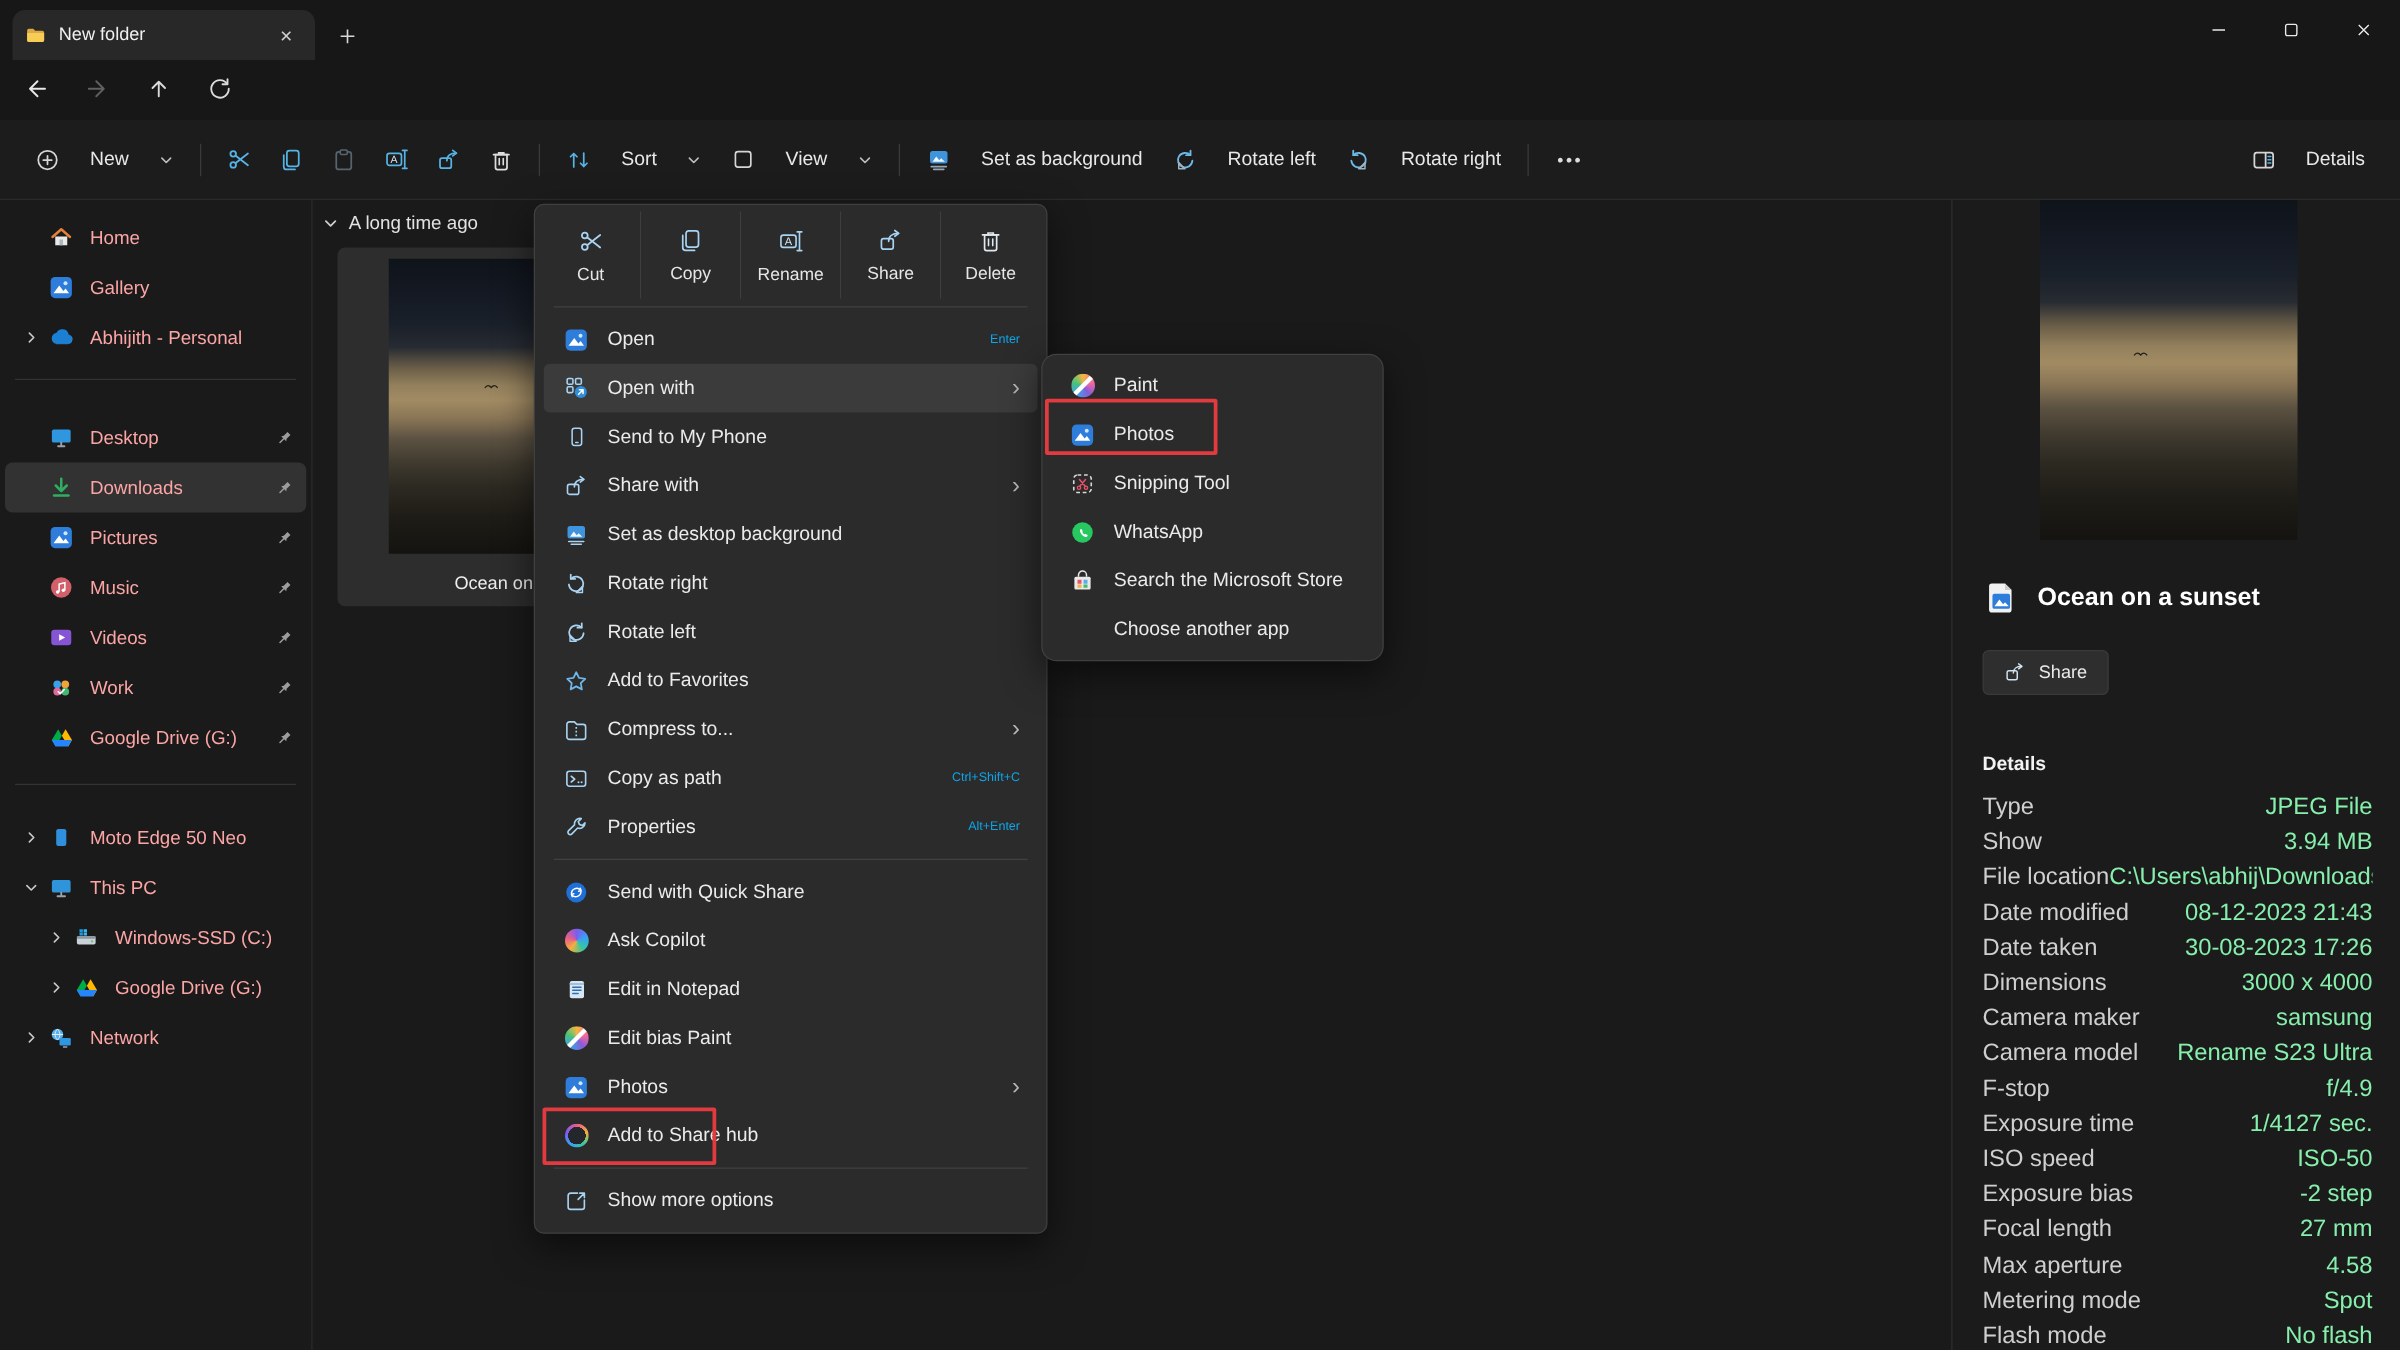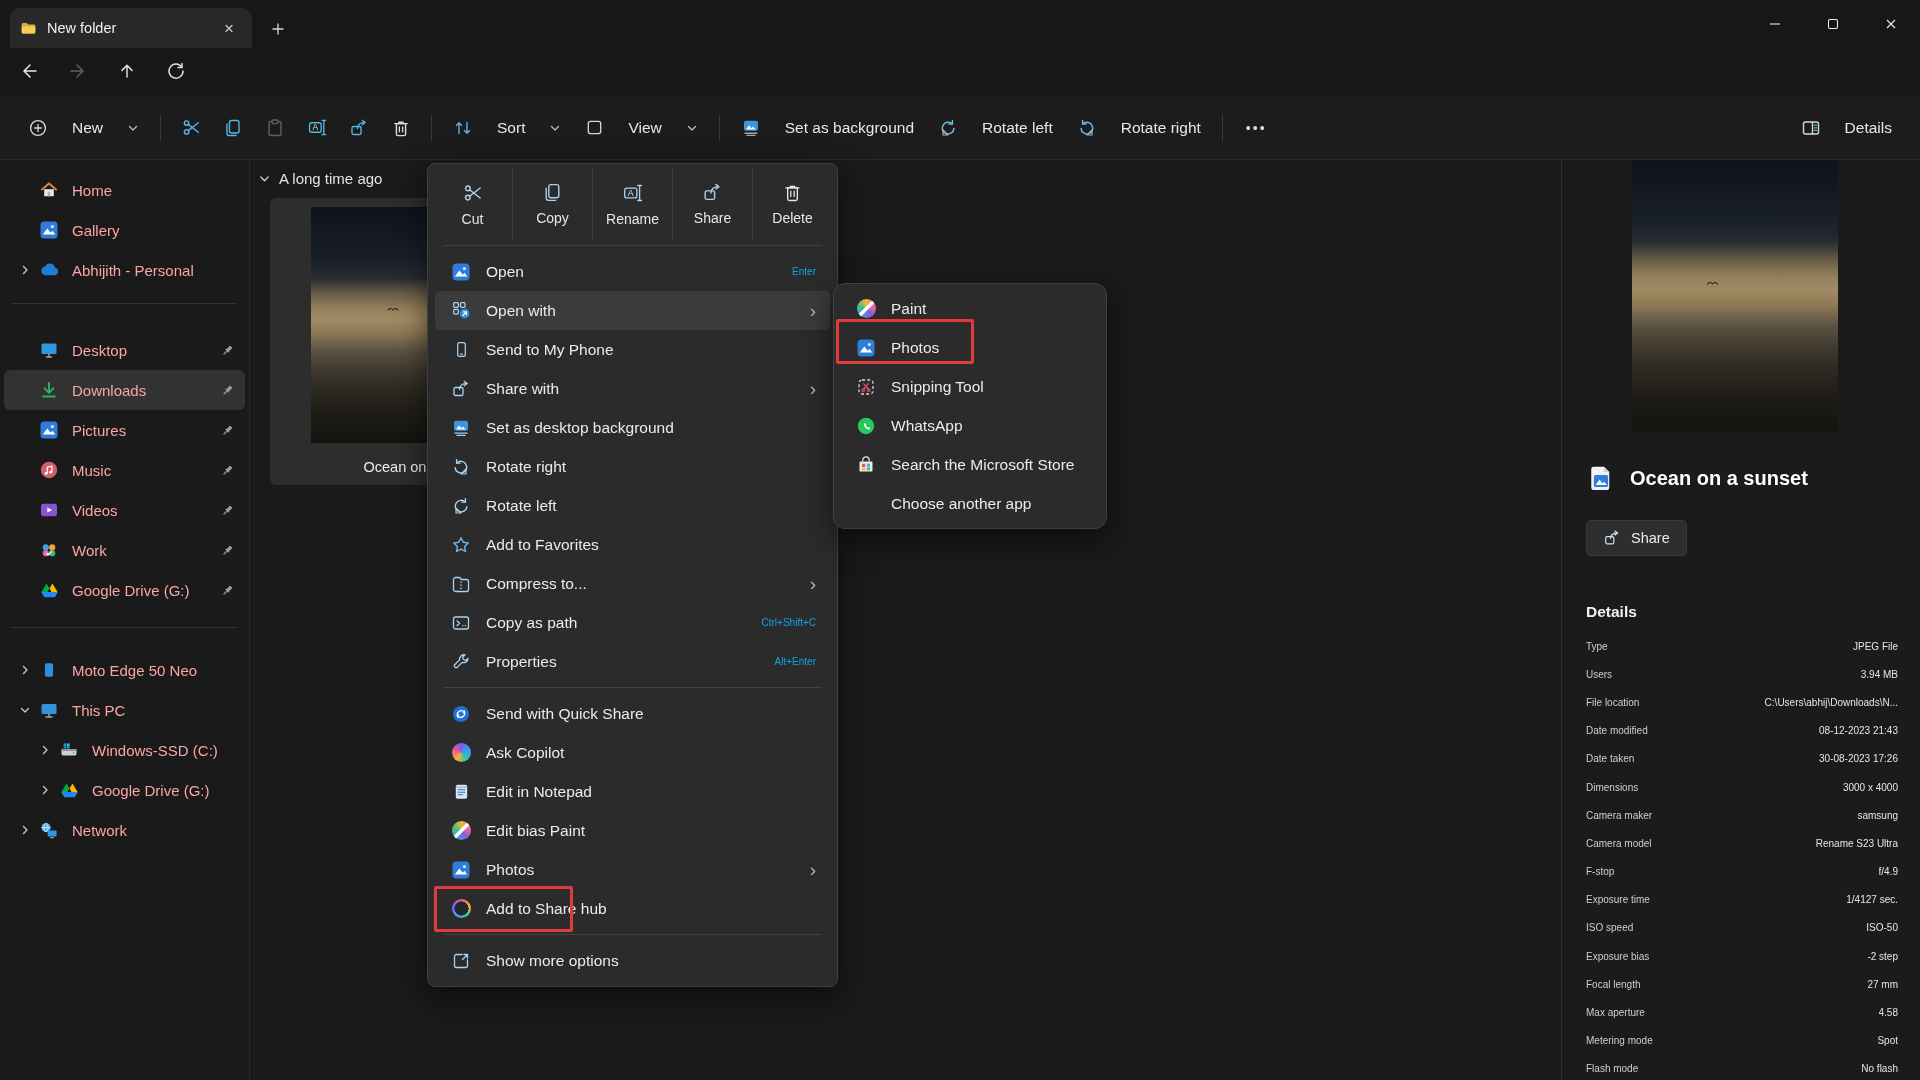--- a/index.html
+++ b/index.html
@@ -105,23 +105,23 @@
   .pane{position:absolute;left:1561px;top:160px;right:0;bottom:0;background:#1b1b1b;
         border-left:1px solid #2e2e2e;}
   .preview{position:absolute;left:70px;top:0;width:206px;height:272px;}
   .pfile{position:absolute;left:24px;top:303px;display:flex;align-items:center;gap:14px;}
   .pfile-name{font-size:20px;font-weight:bold;color:#fff;}
   .sharebtn{position:absolute;left:24px;top:360px;height:36px;padding:0 16px;background:#2e2e2e;
             border:1px solid #3a3a3a;border-radius:5px;display:flex;align-items:center;gap:10px;
             font-size:14.5px;color:#eaeaea;}
   .pheading{position:absolute;left:24px;top:443px;font-size:15.5px;font-weight:bold;color:#f2f2f2;}
   .prows{position:absolute;left:24px;right:22px;top:472px;}
-  .prow{height:28.2px;display:flex;align-items:center;font-size:10px;}
+  .prow{height:28.2px;display:flex;align-items:center;font-size:19px;}
   .plabel{color:#cfcfcf;white-space:nowrap;}
-  .pvalue{margin-left:auto;color:#e5e5e5;text-align:right;white-space:nowrap;overflow:hidden;}
+  .pvalue{margin-left:auto;color:#86efac;text-align:right;white-space:nowrap;overflow:hidden;}
 </style>
 </head>
 <body>
 
 <div class="titlebar">
   <div class="tab">
     <span>
       <svg width="17" height="17" viewBox="0 0 20 20">
           <path d="M2 5.2A1.7 1.7 0 0 1 3.7 3.5h4.1l1.8 1.8h6.7A1.7 1.7 0 0 1 18 7v7.3A1.7 1.7 0 0 1 16.3 16H3.7A1.7 1.7 0 0 1 2 14.3z" fill="#dba945"></path>
           <path d="M2 7.6h16v6.7A1.7 1.7 0 0 1 16.3 16H3.7A1.7 1.7 0 0 1 2 14.3z" fill="#f8cd56"></path>
@@ -912,21 +912,21 @@
   </div>
 
   <div class="pheading">Details</div>
 
   <div class="prows">
     <div class="prow">
         <span class="plabel">Type</span>
         <span class="pvalue">JPEG File</span>
       </div>
     <div class="prow">
-        <span class="plabel">Users</span>
+        <span class="plabel">Show</span>
         <span class="pvalue">3.94 MB</span>
       </div>
     <div class="prow">
         <span class="plabel">File location</span>
         <span class="pvalue">C:\Users\abhij\Downloads\N...</span>
       </div>
     <div class="prow">
         <span class="plabel">Date modified</span>
         <span class="pvalue">08-12-2023 21:43</span>
       </div>

